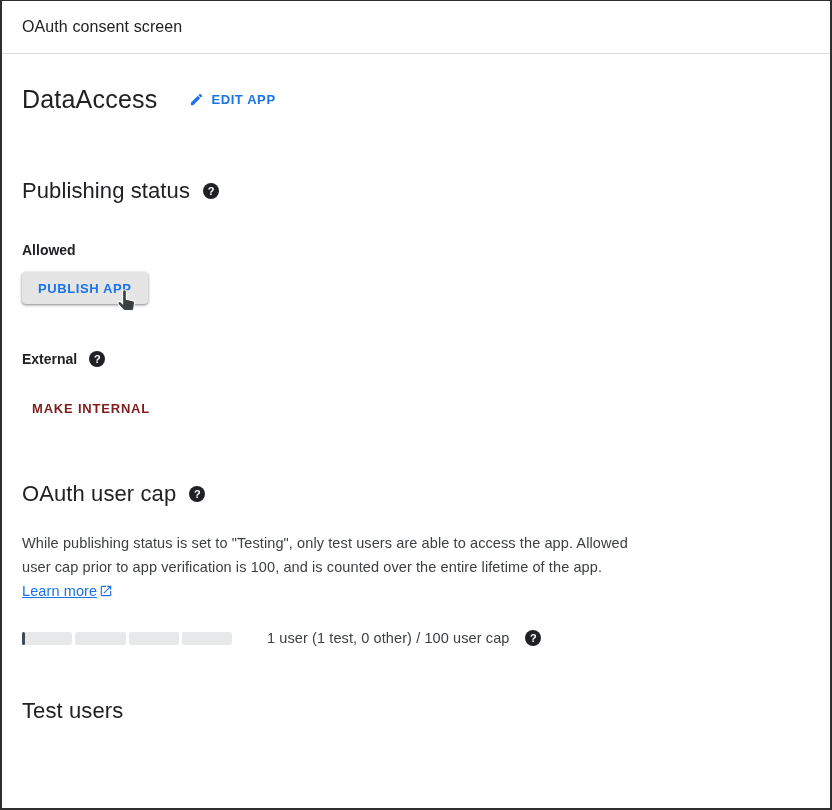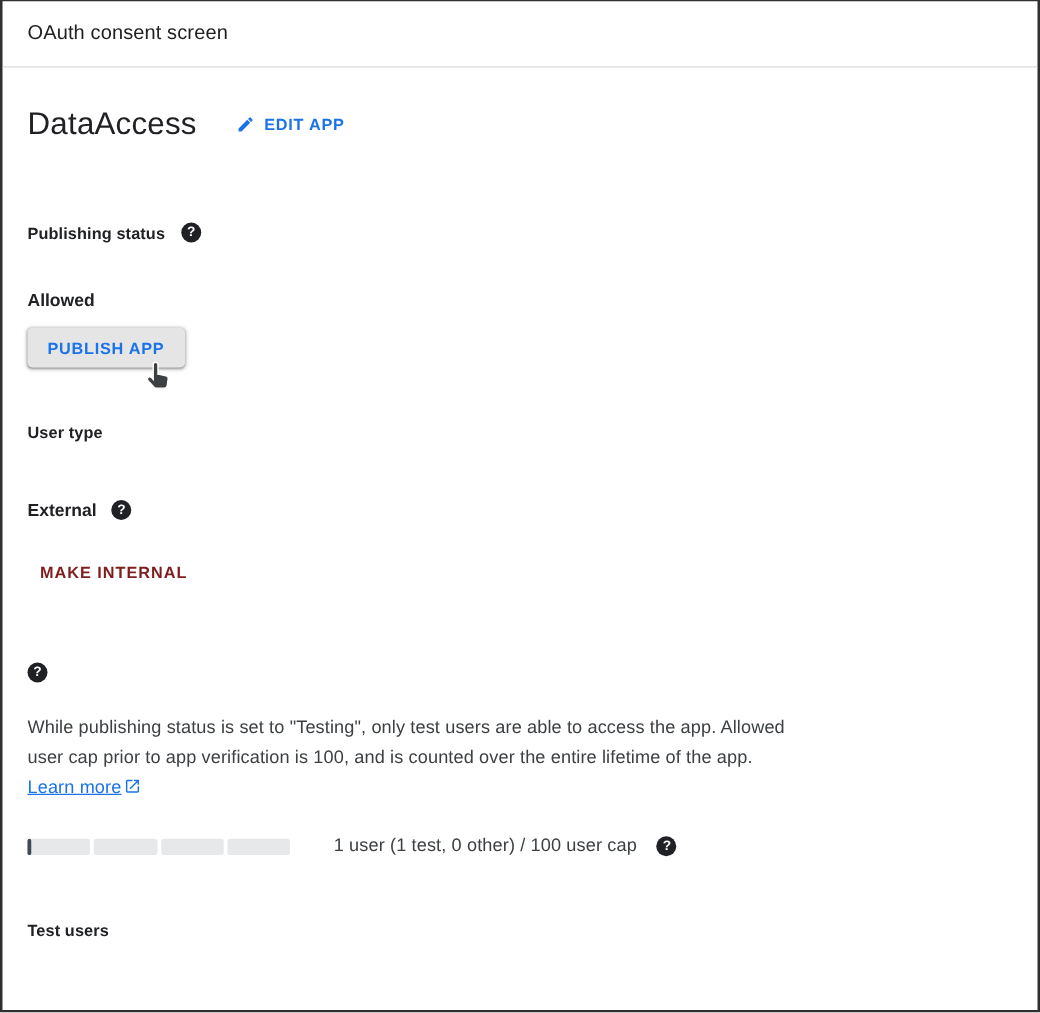--- a/index.html
+++ b/index.html
@@ -21,21 +21,21 @@
   .app-title{ font-size:25px; color:#202124; letter-spacing:.2px; }
   .edit-app-btn{
     display:inline-flex; align-items:center; gap:7px; margin-left:30px;
     background:none; border:none; cursor:pointer;
     color:#1a73e8; font-family:inherit; font-size:13px; font-weight:bold;
     letter-spacing:.6px; padding:4px 2px;
   }
   .edit-app-btn svg{ display:block; }
 
   .section-heading-row{ display:flex; align-items:center; gap:13px; }
-  .section-heading{ font-size:13px; font-weight:bold; color:#202124; letter-spacing:.1px; }
+  .section-heading{ font-size:22px; font-weight:normal; color:#202124; letter-spacing:.1px; }
   .help-icon{
     width:16px; height:16px; border-radius:50%;
     background:#202124; color:#fff; font-size:11px; font-weight:bold;
     display:inline-flex; align-items:center; justify-content:center;
     cursor:pointer; flex:0 0 auto; line-height:1;
   }
 
   .sub-label-row{ display:flex; align-items:center; gap:12px; }
   .sub-label{ font-size:14px; font-weight:bold; color:#202124; }
 
@@ -105,32 +105,30 @@
       <span class="section-heading">Publishing status</span>
       <span class="help-icon">?</span>
     </div>
 
     <div class="sub-label-row m-testing">
       <span class="sub-label">Allowed</span>
     </div>
 
     <button class="publish-btn">PUBLISH APP</button>
 
-    <div class="section-heading-row m-usertype">
-      <span class="section-heading">User type</span>
-    </div>
 
     <div class="sub-label-row m-external">
       <span class="sub-label">External</span>
       <span class="help-icon">?</span>
     </div>
 
     <button class="make-internal-btn" disabled="">MAKE INTERNAL</button>
 
     <div class="section-heading-row m-usercap">
+      <span class="section-heading">OAuth user cap</span>
       <span class="help-icon">?</span>
     </div>
 
     <p class="cap-paragraph"><span>While publishing status is set to "Testing", only test users are able to access the app. Allowed user cap prior to app verification is 100, and is counted over the entire lifetime of the app.</span>
       <a class="learn-more-link"><span>Learn more</span></a><span class="ext-icon"><svg width="14" height="14" viewBox="0 0 24 24" fill="#1a73e8">
             <path d="M19 19H5V5h7V3H5c-1.11 0-2 .9-2 2v14c0 1.1.89 2 2 2h14c1.1 0 2-.9 2-2v-7h-2v7zM14 3v2h3.59l-9.83 9.83 1.41 1.41L19 6.41V10h2V3h-7z"></path>
           </svg></span>
     </p>
 
     <div class="cap-usage-row">

